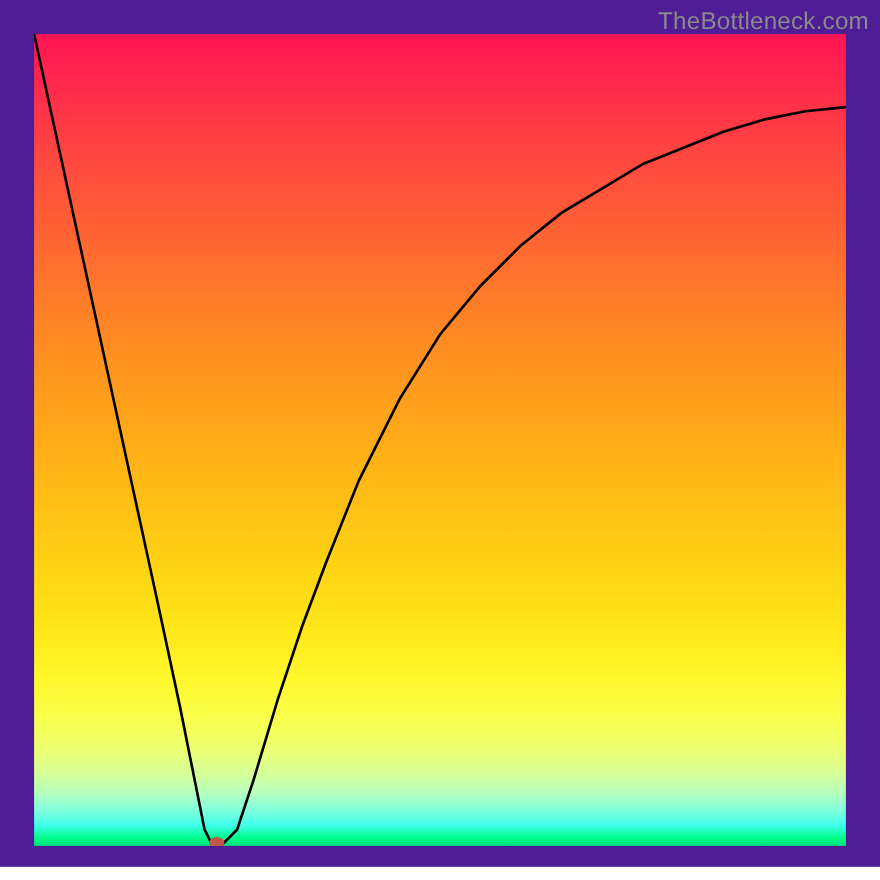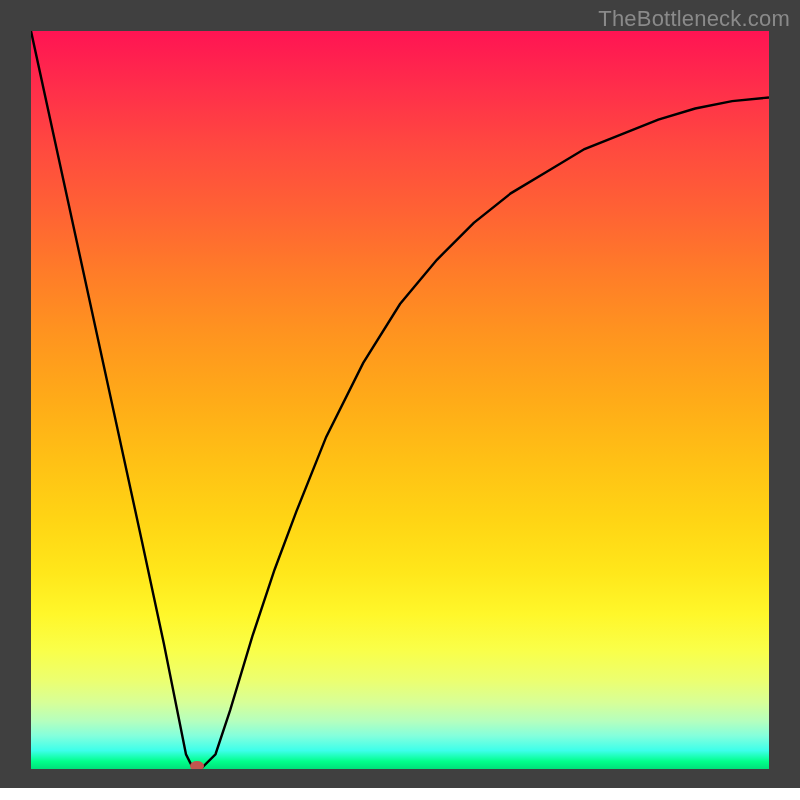--- a/index.html
+++ b/index.html
@@ -8,21 +8,21 @@
     width: 800px;
     height: 800px;
     overflow: hidden;
     background: #fff;
     font-family: Arial, Helvetica, sans-serif;
   }
   .frame {
     position: relative;
     width: 800px;
     height: 788px;
-    background: #404040;
+    background: #4c1d95;
   }
   .plot-area {
     position: absolute;
     left: 31px;
     top: 31px;
     width: 738px;
     height: 738px;
     overflow: hidden;
   }
   .gradient {

